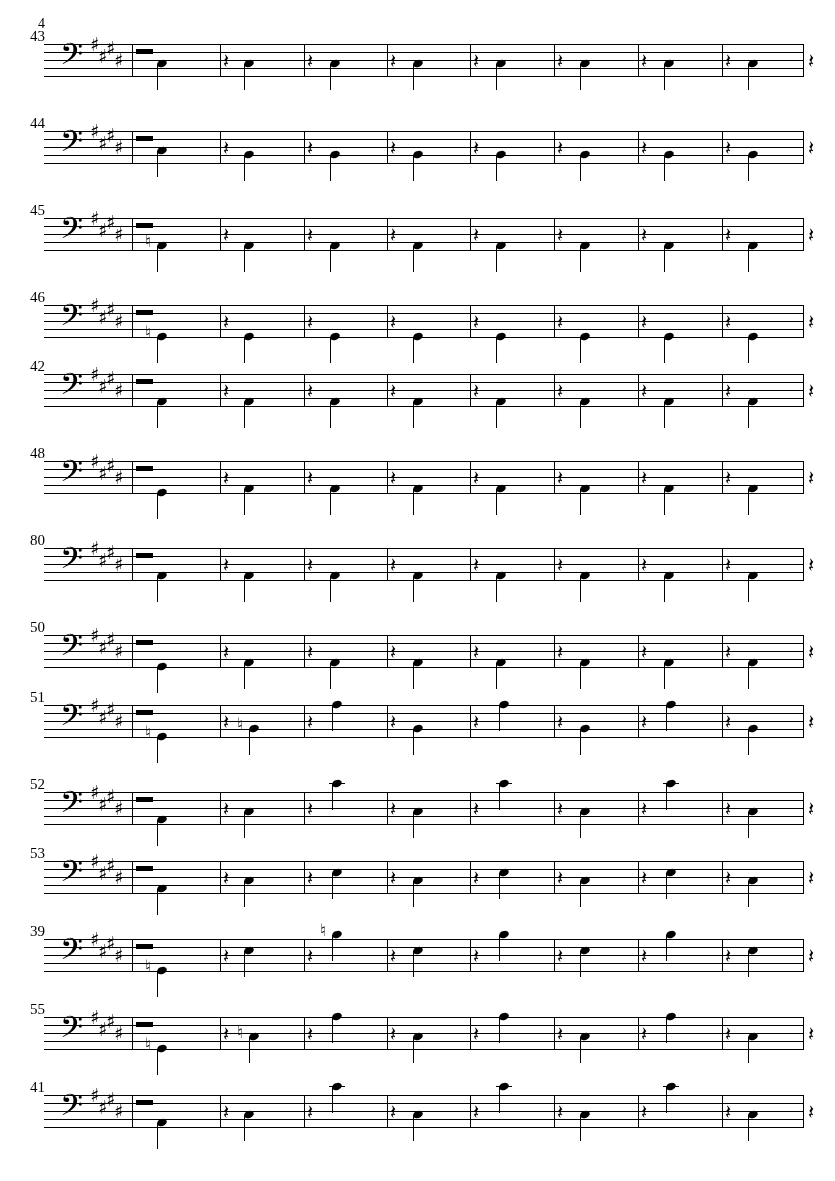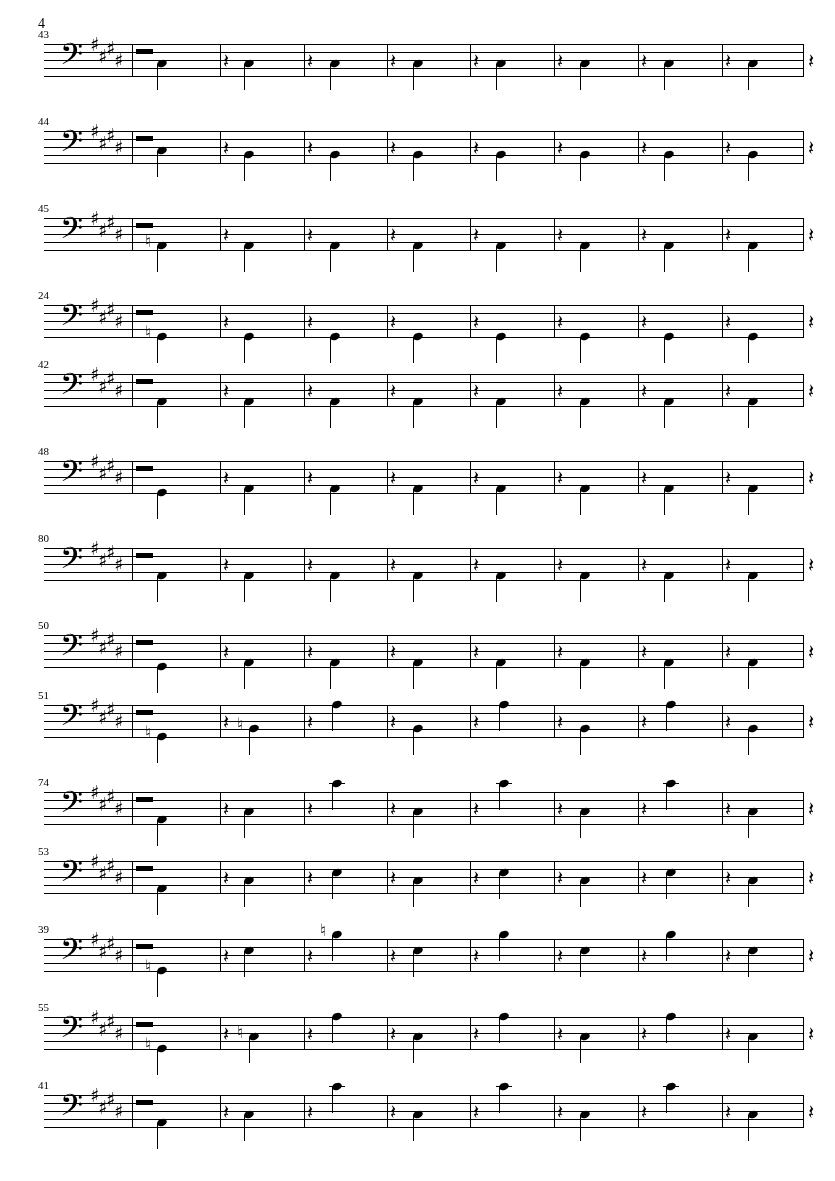--- a/index.html
+++ b/index.html
@@ -27,23 +27,23 @@
     font-size: 14px;
     font-family: "Liberation Serif", serif;
   }
   .system {
     position: absolute;
     left: 30px;
     width: 775px;
   }
   .measure-number {
     position: absolute;
-    left: 8px;
+    left: 0px;
     top: -16px;
-    font-size: 11px;
+    font-size: 15px;
     font-family: "Liberation Serif", serif;
   }
   
   .staff {
     position: absolute;
     left: 14px;
     top: 0px;
     width: 760px;
     height: 33px;
   }
@@ -273,21 +273,21 @@
           <div class="barline" style="left: 260px;"></div>
           <div class="barline" style="left: 343px;"></div>
           <div class="barline" style="left: 426px;"></div>
           <div class="barline" style="left: 510px;"></div>
           <div class="barline" style="left: 594px;"></div>
           <div class="barline" style="left: 678px;"></div>
           <div class="barline" style="left: 759px;"></div>
         </div>
       </div>
       <div class="system" style="top: 305px;">
-        <div class="measure-number">24</div>
+        <div class="measure-number">46</div>
         <div class="staff">
           <div class="ln l0"></div>
           <div class="ln l1"></div>
           <div class="ln l2"></div>
           <div class="ln l3"></div>
           <div class="ln l4"></div>
           <div class="clef">𝄢</div>
           <div class="keysig" style="left: 46px; top: -9px;">♯</div>
           <div class="keysig" style="left: 54px; top: 3px;">♯</div>
           <div class="keysig" style="left: 62px; top: -5px;">♯</div>
@@ -570,21 +570,21 @@
           <div class="barline" style="left: 260px;"></div>
           <div class="barline" style="left: 343px;"></div>
           <div class="barline" style="left: 426px;"></div>
           <div class="barline" style="left: 510px;"></div>
           <div class="barline" style="left: 594px;"></div>
           <div class="barline" style="left: 678px;"></div>
           <div class="barline" style="left: 759px;"></div>
         </div>
       </div>
       <div class="system" style="top: 792px;">
-        <div class="measure-number">74</div>
+        <div class="measure-number">52</div>
         <div class="staff">
           <div class="ln l0"></div>
           <div class="ln l1"></div>
           <div class="ln l2"></div>
           <div class="ln l3"></div>
           <div class="ln l4"></div>
           <div class="clef">𝄢</div>
           <div class="keysig" style="left: 46px; top: -9px;">♯</div>
           <div class="keysig" style="left: 54px; top: 3px;">♯</div>
           <div class="keysig" style="left: 62px; top: -5px;">♯</div>

